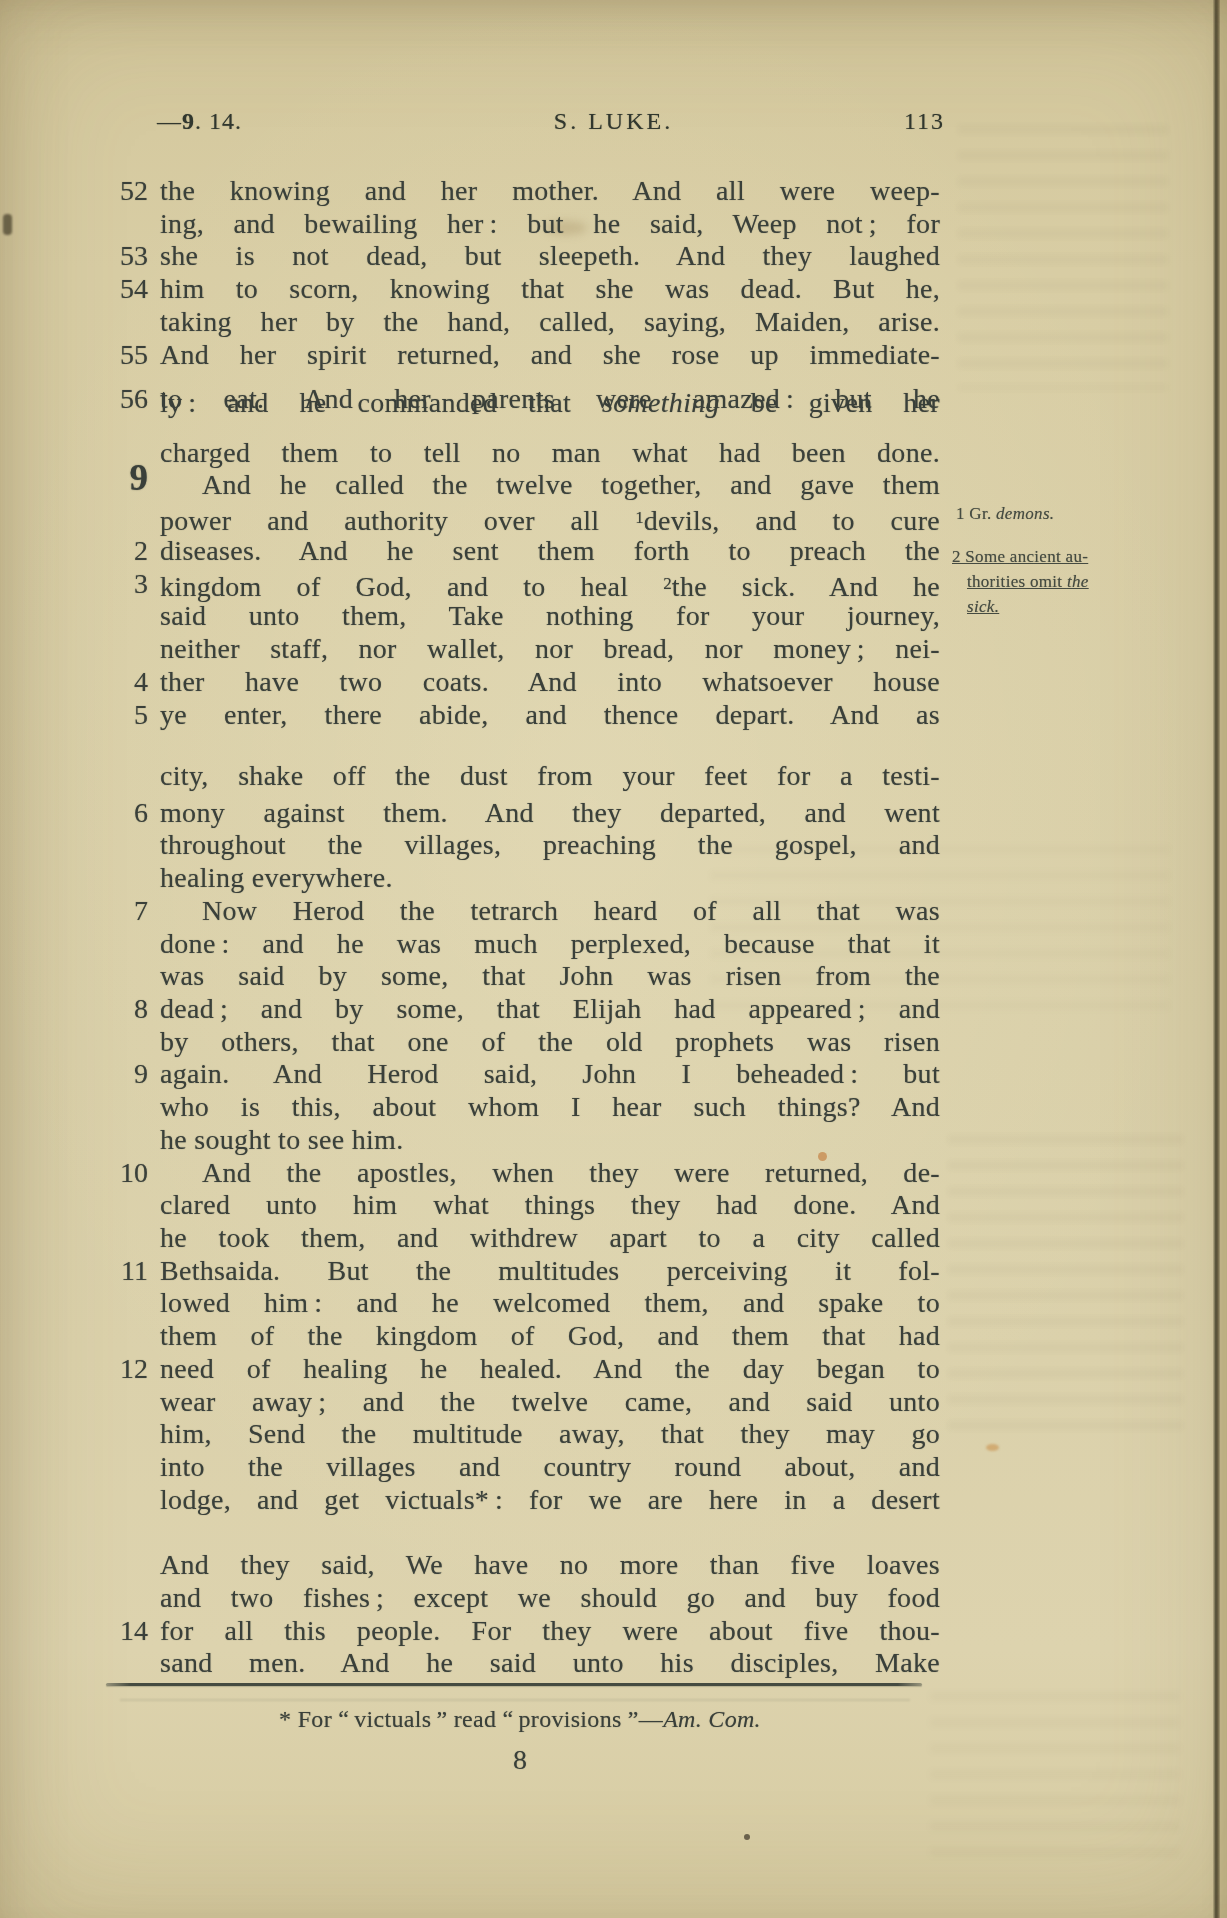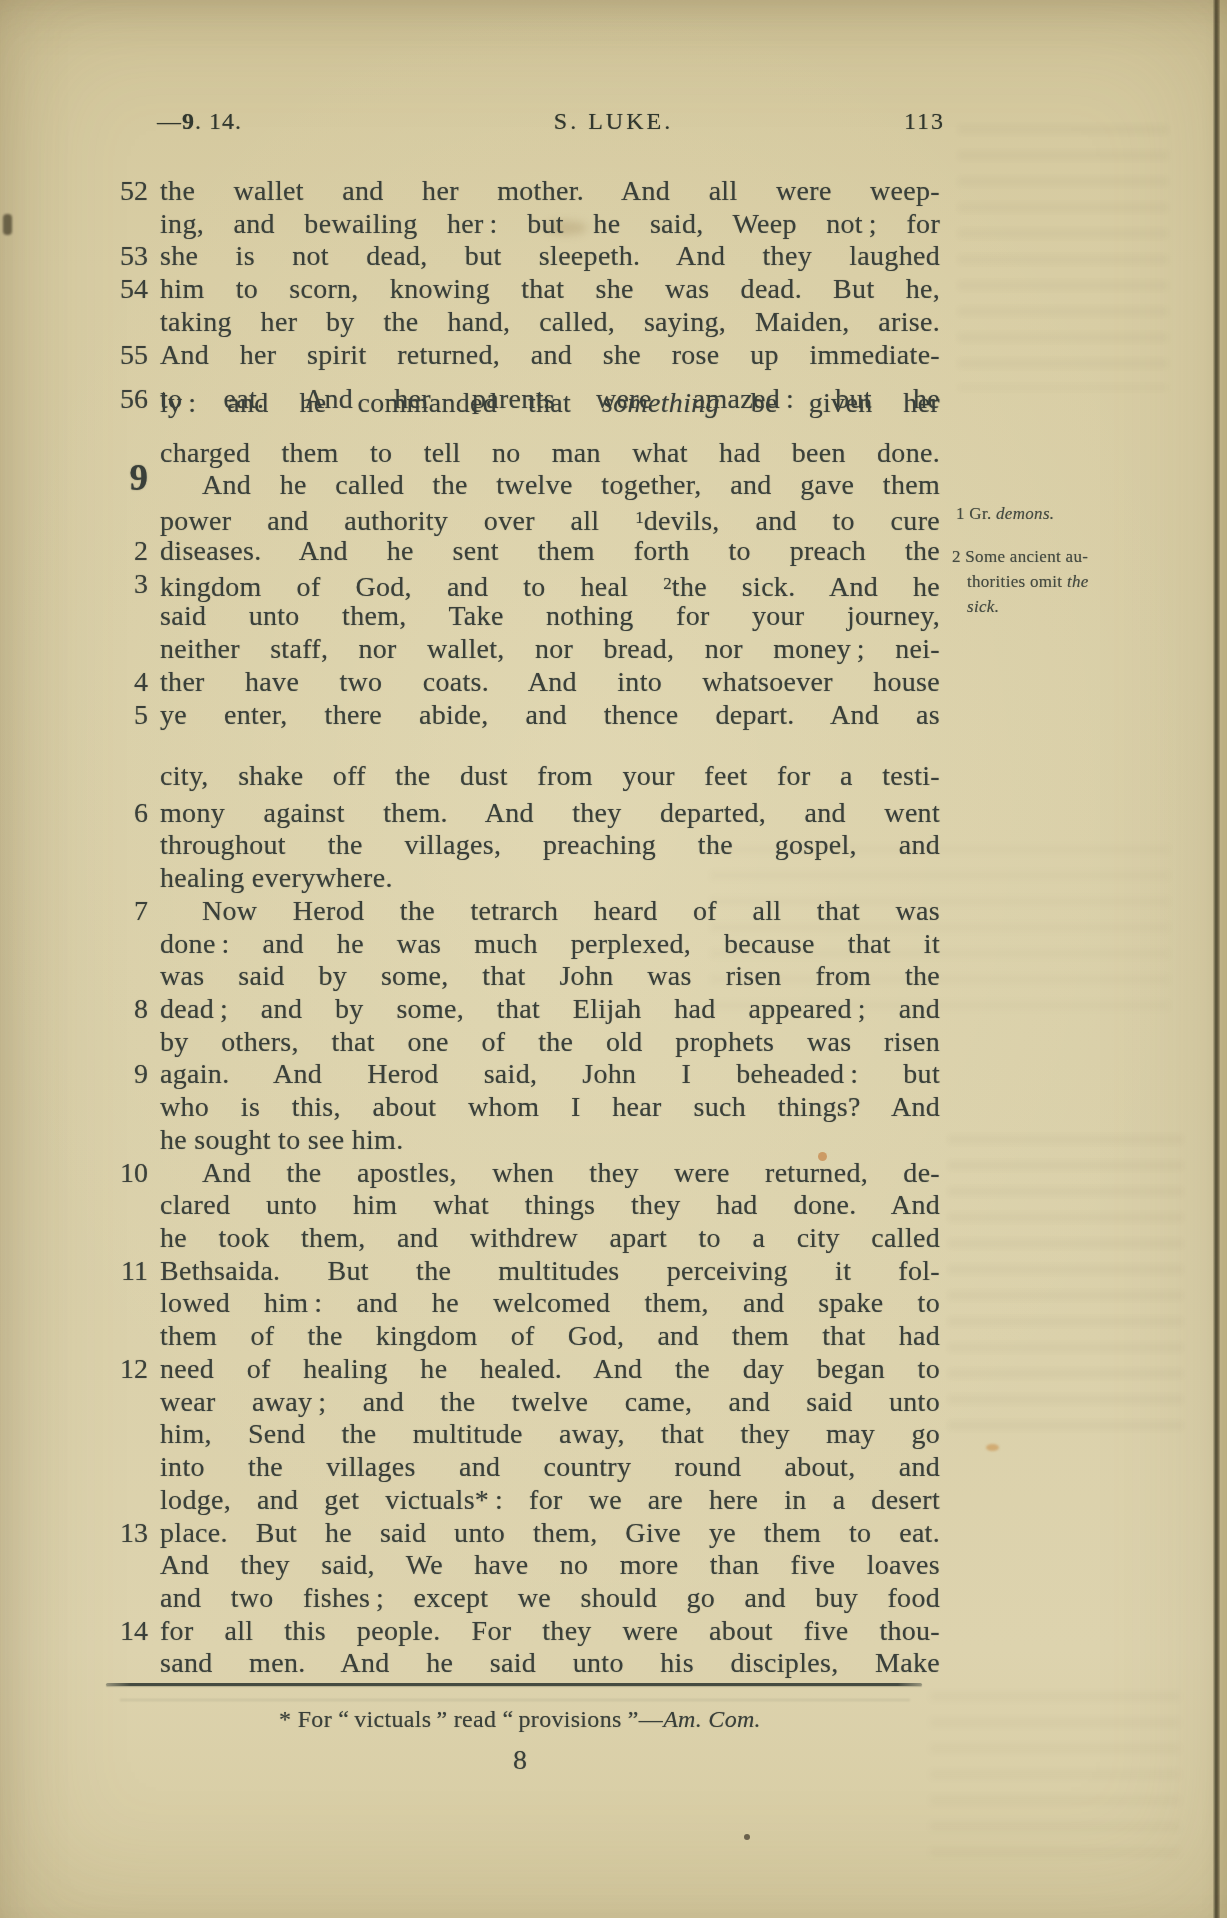--- a/index.html
+++ b/index.html
@@ -40,21 +40,21 @@
   .line.p .txt{text-indent:42px;}
   .num{position:absolute;left:-65px;width:53px;text-align:right;letter-spacing:0;}
   .line.c .num{font-weight:bold;font-size:37px;top:-7px;text-shadow:0 0 1.4px rgba(44,50,44,.6);}
   .seg-i{font-style:italic;}
   .seg-b{font-weight:bold;}
   .seg-u{font-size:17px;vertical-align:7px;letter-spacing:0;}
   
   .note{position:absolute;z-index:3;width:195px;font-size:17px;line-height:25px;
     color:var(--note_ink,#454b41);letter-spacing:.3px;text-shadow:0 0 .8px rgba(60,66,58,.5);}
   .note-1{left:956px;top:501px;}
-  .note-2{left:952px;top:544px;}
+  .note-2{left:952px;top:544px;text-decoration:underline;}
   .note-2 .note-line:nth-child(n+2){padding-left:15px;}
   
   .rule{position:absolute;left:106px;top:1683px;width:816px;height:3px;z-index:3;
     background:linear-gradient(90deg,rgba(69,75,65,.45),#454b41 3%,#454b41 97%,rgba(69,75,65,.45));
     border-radius:2px;box-shadow:0 1px 1px rgba(69,75,65,.25);}
   .rule-echo{position:absolute;left:120px;top:1699px;width:790px;height:2px;z-index:2;
     background:#454b41;opacity:.13;filter:blur(1px);}
   .footnote{position:absolute;left:115px;top:1706px;width:810px;z-index:3;
     text-align:center;font-size:24px;letter-spacing:.3px;
     text-shadow:0 0 1px rgba(54,60,53,.5);}
@@ -93,21 +93,21 @@
 
   <div class="header">
     <div class="h-left"><span class="seg-r">—</span><span class="seg-b">9</span><span class="seg-r">. 14.</span></div>
     <div class="h-center"><span class="seg-r">S. LUKE.</span></div>
     <div class="h-right">113</div>
   </div>
 
   <div class="text-block">
       <div class="line" style="top: 174px;">
         <span class="num">52</span>
-        <span class="txt"><span class="seg-r">the wallet and her mother.  And all were weep-</span></span>
+        <span class="txt"><span class="seg-r">the knowing and her mother.  And all were weep-</span></span>
       </div>
       <div class="line" style="top: 206.72px;">
         <span class="txt"><span class="seg-r">ing, and bewailing her : but he said, Weep not ; for</span></span>
       </div>
       <div class="line" style="top: 239.44px;">
         <span class="num">53</span>
         <span class="txt"><span class="seg-r">she is not dead, but sleepeth.  And they laughed</span></span>
       </div>
       <div class="line" style="top: 272.16px;">
         <span class="num">54</span>
@@ -227,24 +227,20 @@
         <span class="txt"><span class="seg-r">wear away ; and the twelve came, and said unto</span></span>
       </div>
       <div class="line" style="top: 1417.36px;">
         <span class="txt"><span class="seg-r">him, Send the multitude away, that they may go</span></span>
       </div>
       <div class="line" style="top: 1450.08px;">
         <span class="txt"><span class="seg-r">into the villages and country round about, and</span></span>
       </div>
       <div class="line" style="top: 1482.8px;">
         <span class="txt"><span class="seg-r">lodge, and get victuals* : for we are here in a desert</span></span>
-      </div>
-      <div class="line" style="top: 1515.52px;">
-        <span class="num">13</span>
-        <span class="txt"><span class="seg-r">place.  But he said unto them, Give ye them to eat.</span></span>
       </div>
       <div class="line" style="top: 1548.24px;">
         <span class="txt"><span class="seg-r">And they said, We have no more than five loaves</span></span>
       </div>
       <div class="line" style="top: 1580.96px;">
         <span class="txt"><span class="seg-r">and two fishes ; except we should go and buy food</span></span>
       </div>
       <div class="line" style="top: 1613.68px;">
         <span class="num">14</span>
         <span class="txt"><span class="seg-r">for all this people.  For they were about five thou-</span></span>

